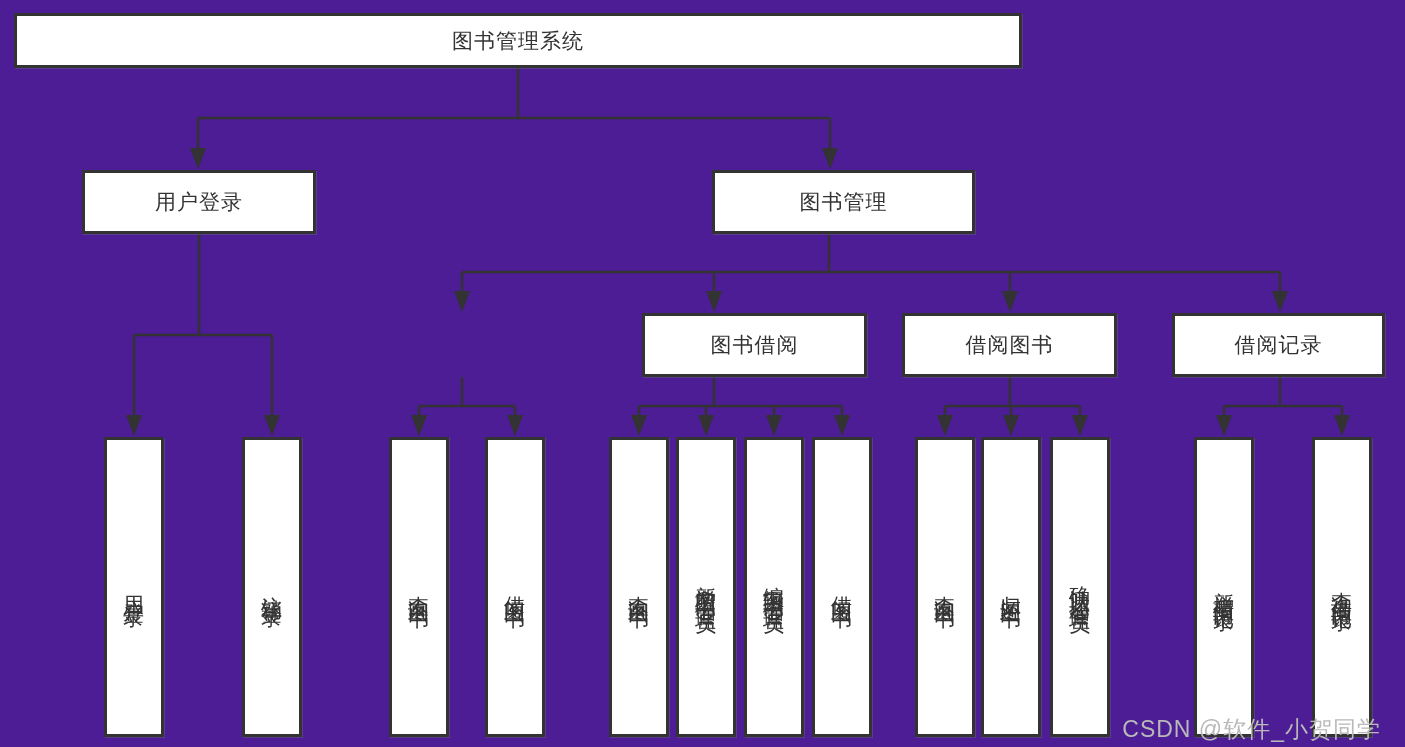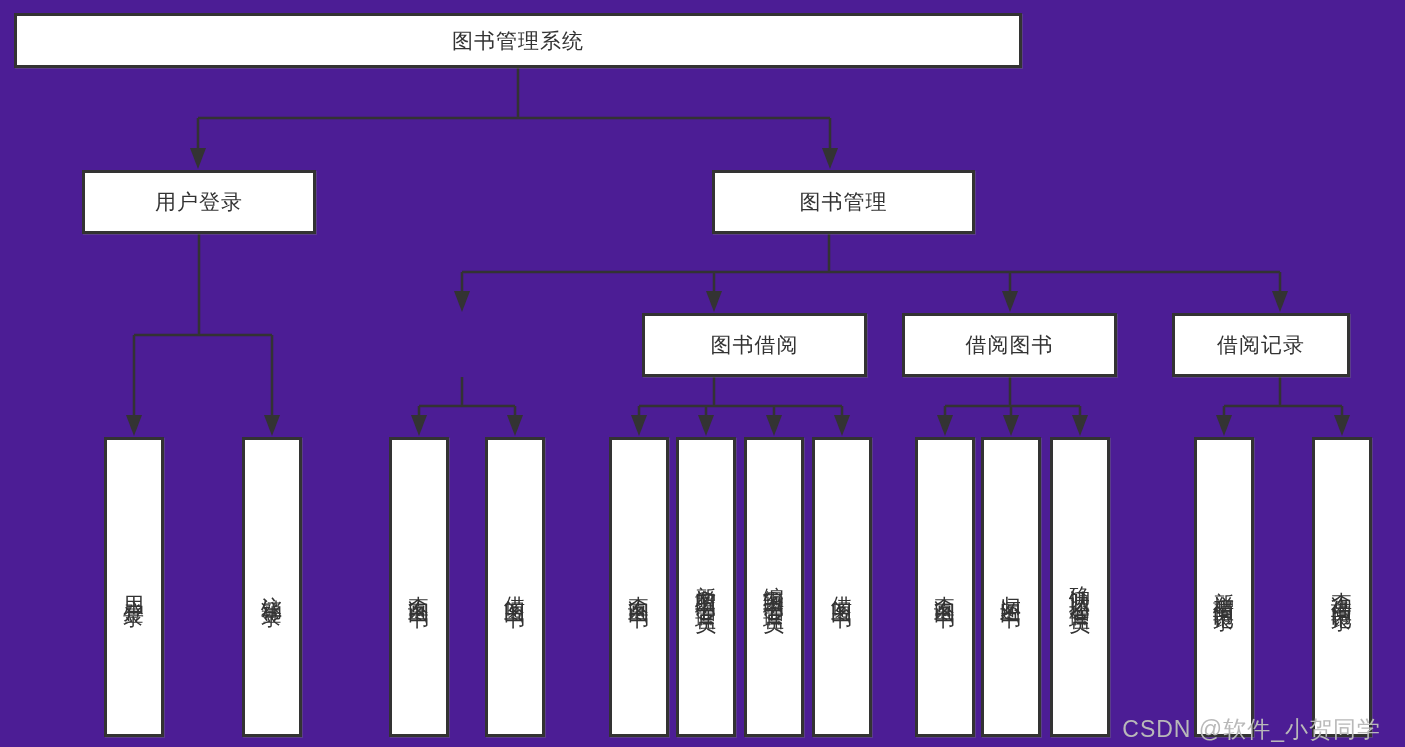--- a/index.html
+++ b/index.html
@@ -91,21 +91,21 @@
     </g>
   </svg>
 
   <div class="node" style="left:14px;top:13px;width:1008px;height:55px;">图书管理系统</div>
 
   <div class="node" style="left:82px;top:170px;width:234px;height:64px;">用户登录</div>
   <div class="node" style="left:712px;top:170px;width:263px;height:64px;">图书管理</div>
 
   <div class="node" style="left:642px;top:313px;width:225px;height:64px;">图书借阅</div>
   <div class="node" style="left:902px;top:313px;width:215px;height:64px;">借阅图书</div>
-  <div class="node" style="left:1172px;top:313px;width:178px;height:64px;">借阅记录</div>
+  <div class="node" style="left:1172px;top:313px;width:213px;height:64px;">借阅记录</div>
 
   <div class="node vnode" style="left:104px;top:437px;width:60px;height:300px;">用户登录</div>
   <div class="node vnode" style="left:242px;top:437px;width:60px;height:300px;">注销登录</div>
 
   <div class="node vnode" style="left:389px;top:437px;width:60px;height:300px;">查询图书</div>
   <div class="node vnode" style="left:485px;top:437px;width:60px;height:300px;">借阅图书</div>
 
   <div class="node vnode" style="left:609px;top:437px;width:60px;height:300px;">查询图书</div>
   <div class="node vnode" style="left:676px;top:437px;width:60px;height:300px;">新增图书（管理员）</div>
   <div class="node vnode" style="left:744px;top:437px;width:60px;height:300px;">编辑图书（管理员）</div>

